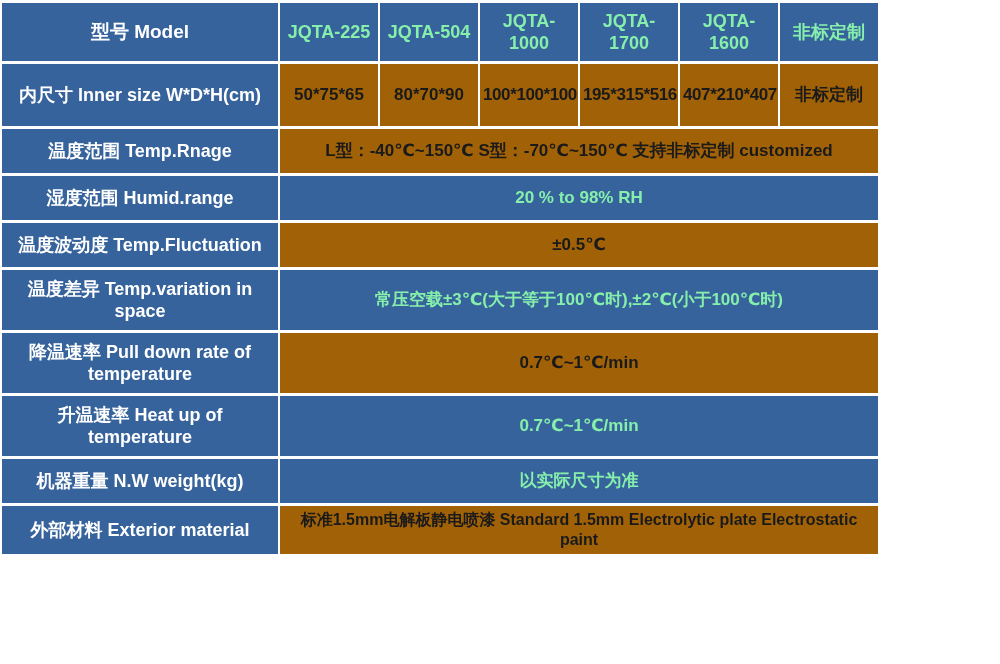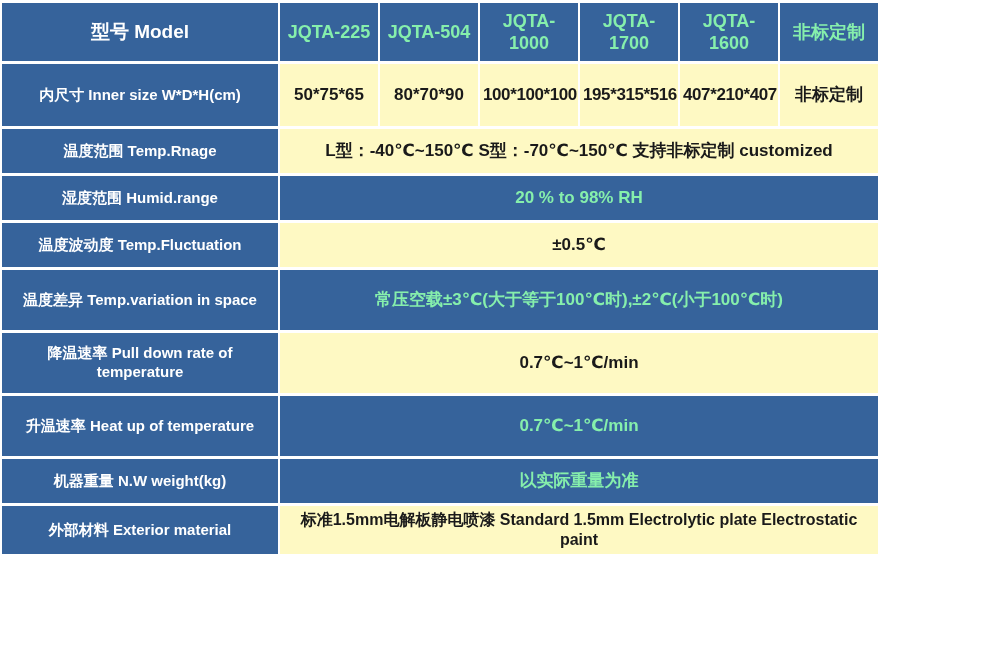--- a/index.html
+++ b/index.html
@@ -25,32 +25,32 @@
     text-align: center;
     vertical-align: middle;
     font-weight: bold;
     line-height: 1.25;
     overflow: hidden;
   }
   
   td.lbl {
     background: #36639B;
     color: #ffffff;
-    font-size: 15px;
+    font-size: 18px;
     width: 270px;
   }
   
   td.vb {
     background: #36639B;
     color: #86efac;
     font-size: 17px;
   }
   
   td.vw {
-    background: #fef9c3;
+    background: #a16207;
     color: #1a1a1a;
     font-size: 17px;
   }
   td.model {
     font-size: 18px;
   }
   td.lbl.hdr {
     font-size: 19px;
   }
   td.small {
@@ -120,21 +120,21 @@
       <td class="vw" colspan="6">0.7℃~1℃/min</td>
     </tr>
 
     <tr class="row-tall">
       <td class="lbl">升温速率 Heat up of temperature</td>
       <td class="vb" colspan="6">0.7℃~1℃/min</td>
     </tr>
 
     <tr class="row-h5">
       <td class="lbl">机器重量 N.W weight(kg)</td>
-      <td class="vb" colspan="6">以实际重量为准</td>
+      <td class="vb" colspan="6">以实际尺寸为准</td>
     </tr>
 
     <tr class="last-row">
       <td class="lbl">外部材料 Exterior material</td>
       <td class="vw small" colspan="6">标准1.5mm电解板静电喷漆  Standard 1.5mm Electrolytic plate Electrostatic paint</td>
     </tr>
 
   </tbody>
 </table>
 

